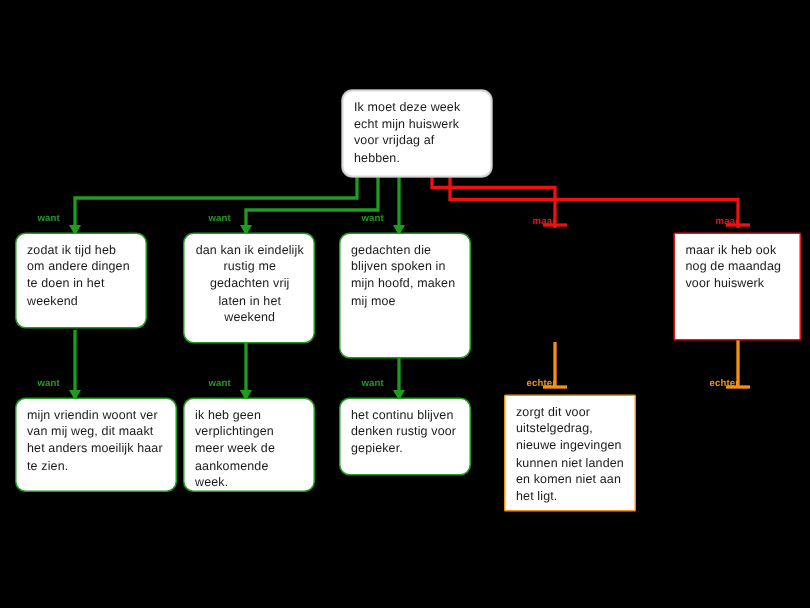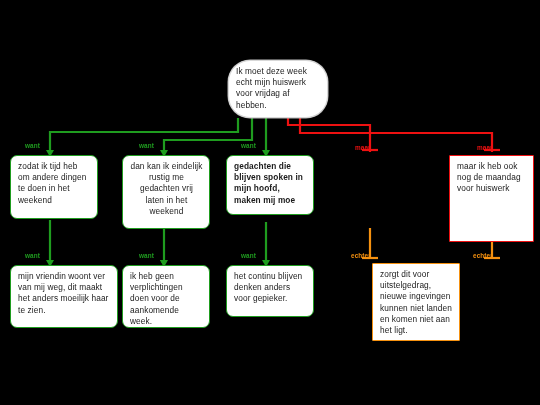--- a/index.html
+++ b/index.html
@@ -92,61 +92,61 @@
     </g>
 
     <g stroke="#f59110" stroke-width="2.2" fill="none">
       <path d="M370,228 L370,258"></path>
       <path d="M362,258 L378,258"></path>
       <path d="M492,222 L492,258"></path>
       <path d="M484,258 L500,258"></path>
     </g>
   </svg>
 
-  <div class="node root" style="left:228px;top:60px;width:100px;height:58px;border-radius:22px;">
+  <div class="node root" style="left:228px;top:60px;width:100px;height:58px;">
     <span>Ik moet deze week echt mijn huiswerk voor vrijdag af hebben.</span>
   </div>
 
   <div class="edge-label lbl-green" style="left:25px;top:142px;">want</div>
   <div class="node green" style="left:10px;top:155px;width:88px;height:64px;">
     <span>zodat ik tijd heb om andere dingen te doen in het weekend</span>
   </div>
 
   <div class="edge-label lbl-green" style="left:139px;top:142px;">want</div>
   <div class="node green" style="left:122px;top:155px;width:88px;height:74px;text-align:center;">
     <span>dan kan ik eindelijk rustig me gedachten vrij laten in het weekend</span>
   </div>
 
   <div class="edge-label lbl-green" style="left:241px;top:142px;">want</div>
-  <div class="node green" style="left:226px;top:155px;width:88px;height:60px;font-weight:bold;">
+  <div class="node green" style="left:226px;top:155px;width:88px;height:84px;">
     <span>gedachten die blijven spoken in mijn hoofd, maken mij moe</span>
   </div>
 
   <div class="edge-label lbl-red" style="left:355px;top:144px;">maar</div>
 
   <div class="edge-label lbl-red" style="left:477px;top:144px;">maar</div>
-  <div class="node red" style="left:449px;top:155px;width:85px;height:87px;">
+  <div class="node red" style="left:449px;top:155px;width:85px;height:72px;">
     <span>maar ik heb ook nog de maandag voor huiswerk</span>
   </div>
 
   <div class="edge-label lbl-green" style="left:25px;top:252px;">want</div>
   <div class="node green" style="left:10px;top:265px;width:108px;height:63px;">
     <span>mijn vriendin woont ver van mij weg, dit maakt het anders moeilijk haar te zien.</span>
   </div>
 
   <div class="edge-label lbl-green" style="left:139px;top:252px;">want</div>
   <div class="node green" style="left:122px;top:265px;width:88px;height:63px;">
-    <span>ik heb geen verplichtingen doen voor de aankomende week.</span>
+    <span>ik heb geen verplichtingen meer week de aankomende week.</span>
   </div>
 
   <div class="edge-label lbl-green" style="left:241px;top:252px;">want</div>
   <div class="node green" style="left:226px;top:265px;width:88px;height:52px;">
-    <span>het continu blijven denken anders voor gepieker.</span>
+    <span>het continu blijven denken rustig voor gepieker.</span>
   </div>
 
   <div class="edge-label lbl-orange" style="left:351px;top:252px;">echter</div>
-  <div class="node orange" style="left:336px;top:263px;width:88px;height:78px;margin-left:36px;">
+  <div class="node orange" style="left:336px;top:263px;width:88px;height:78px;">
     <span>zorgt dit voor uitstelgedrag, nieuwe ingevingen kunnen niet landen en komen niet aan het ligt.</span>
   </div>
 
   <div class="edge-label lbl-orange" style="left:473px;top:252px;">echter</div>
 
 </div>
 
 </body></html>

